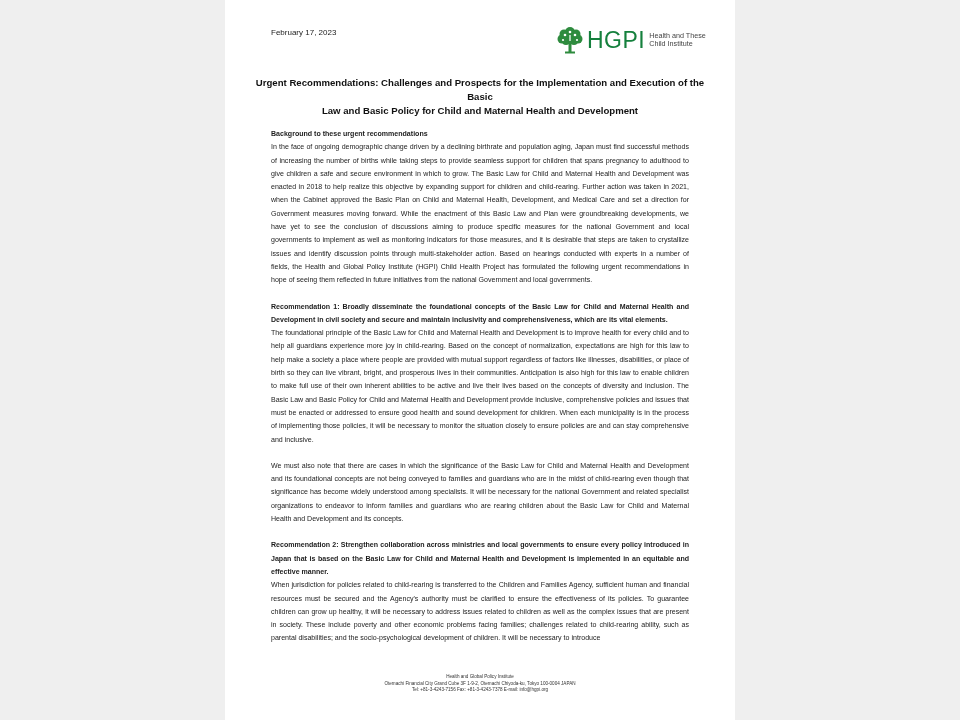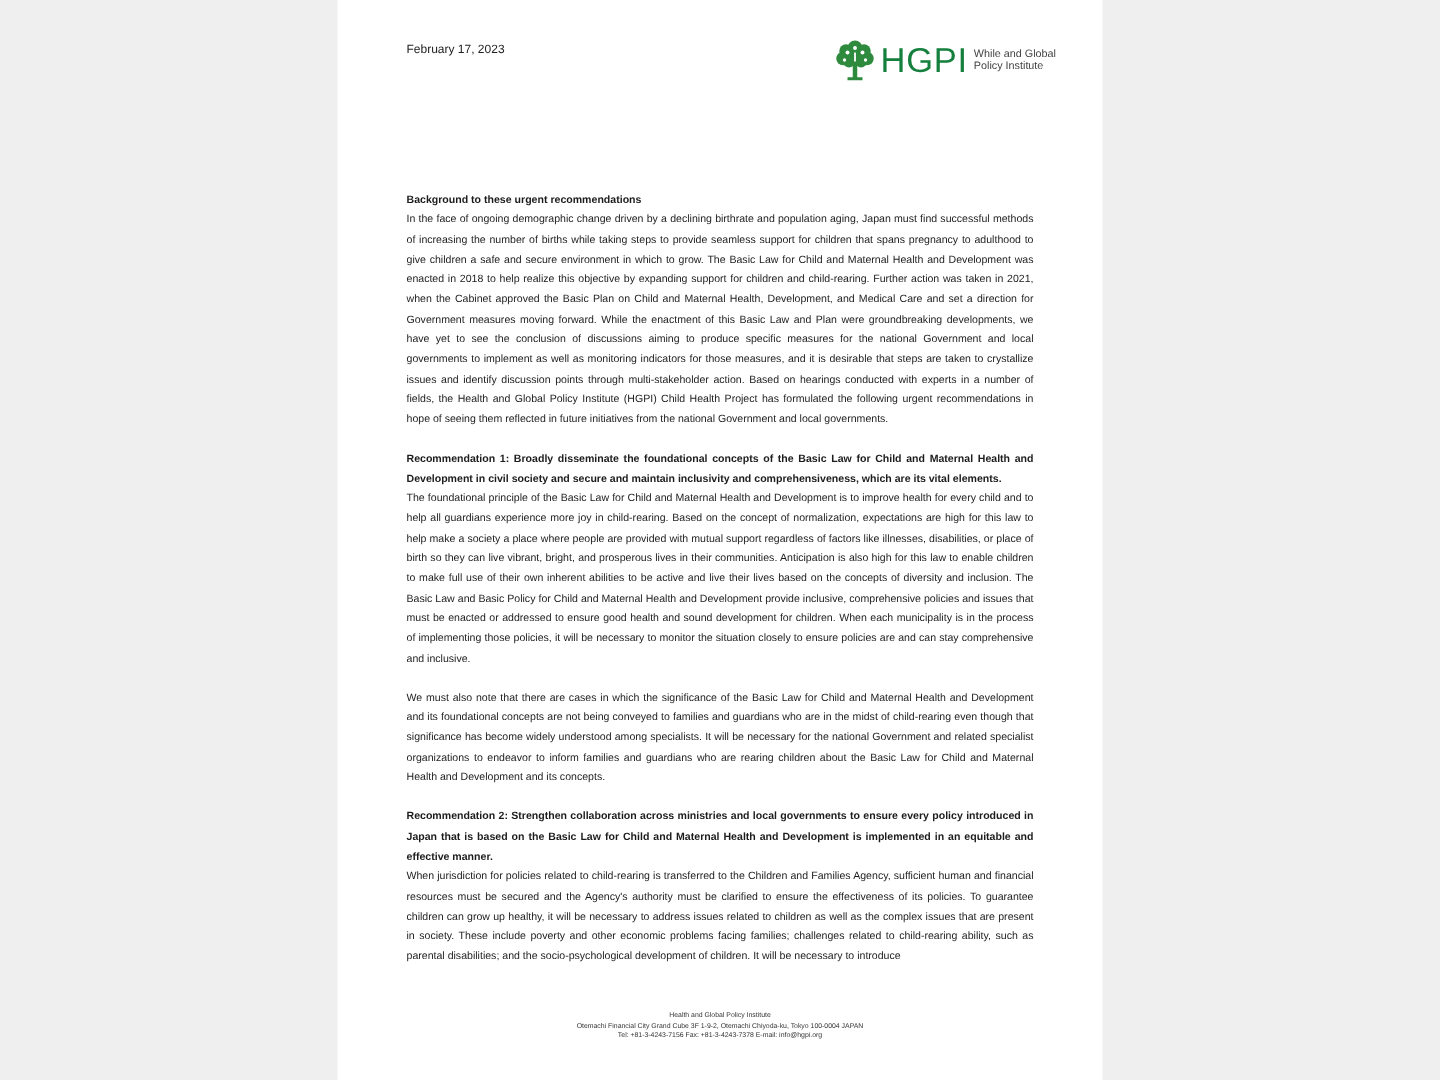--- a/index.html
+++ b/index.html
@@ -77,26 +77,30 @@
         <circle cx="8" cy="9" r="1.3"></circle>
         <circle cx="18" cy="9" r="1.3"></circle>
         <circle cx="13" cy="6" r="1.3"></circle>
         <circle cx="6" cy="14" r="1.1"></circle>
         <circle cx="20" cy="14" r="1.1"></circle>
         <rect x="12.4" y="9" width="1.2" height="6"></rect>
       </g>
     </svg>
     <span class="hgpi">HGPI</span>
     <span class="inst">
-      <span>While and Global</span><br>
-      <span>Policy Institute</span>
+      <span>Health and These</span><br>
+      <span>Child Institute</span>
     </span>
   </div>
 
   <div class="titles">
+    <div class="main">
+      <span>Urgent Recommendations: Challenges and Prospects for the Implementation and Execution of the Basic</span><br>
+      <span>Law and Basic Policy for Child and Maternal Health and Development</span>
+    </div>
   </div>
 
   <div class="body">
     <p class="h">Background to these urgent recommendations</p>
     <p>In the face of ongoing demographic change driven by a declining birthrate and population aging, Japan must find successful methods of increasing the number of births while taking steps to provide seamless support for children that spans pregnancy to adulthood to give children a safe and secure environment in which to grow. The Basic Law for Child and Maternal Health and Development was enacted in 2018 to help realize this objective by expanding support for children and child-rearing. Further action was taken in 2021, when the Cabinet approved the Basic Plan on Child and Maternal Health, Development, and Medical Care and set a direction for Government measures moving forward. While the enactment of this Basic Law and Plan were groundbreaking developments, we have yet to see the conclusion of discussions aiming to produce specific measures for the national Government and local governments to implement as well as monitoring indicators for those measures, and it is desirable that steps are taken to crystallize issues and identify discussion points through multi-stakeholder action. Based on hearings conducted with experts in a number of fields, the Health and Global Policy Institute (HGPI) Child Health Project has formulated the following urgent recommendations in hope of seeing them reflected in future initiatives from the national Government and local governments.</p>
     <div class="gap"></div>
     <p class="h">Recommendation 1: Broadly disseminate the foundational concepts of the Basic Law for Child and Maternal Health and Development in civil society and secure and maintain inclusivity and comprehensiveness, which are its vital elements.</p>
     <p>The foundational principle of the Basic Law for Child and Maternal Health and Development is to improve health for every child and to help all guardians experience more joy in child-rearing. Based on the concept of normalization, expectations are high for this law to help make a society a place where people are provided with mutual support regardless of factors like illnesses, disabilities, or place of birth so they can live vibrant, bright, and prosperous lives in their communities. Anticipation is also high for this law to enable children to make full use of their own inherent abilities to be active and live their lives based on the concepts of diversity and inclusion. The Basic Law and Basic Policy for Child and Maternal Health and Development provide inclusive, comprehensive policies and issues that must be enacted or addressed to ensure good health and sound development for children. When each municipality is in the process of implementing those policies, it will be necessary to monitor the situation closely to ensure policies are and can stay comprehensive and inclusive.</p>
     <div class="gap"></div>
     <p>We must also note that there are cases in which the significance of the Basic Law for Child and Maternal Health and Development and its foundational concepts are not being conveyed to families and guardians who are in the midst of child-rearing even though that significance has become widely understood among specialists. It will be necessary for the national Government and related specialist organizations to endeavor to inform families and guardians who are rearing children about the Basic Law for Child and Maternal Health and Development and its concepts.</p>

